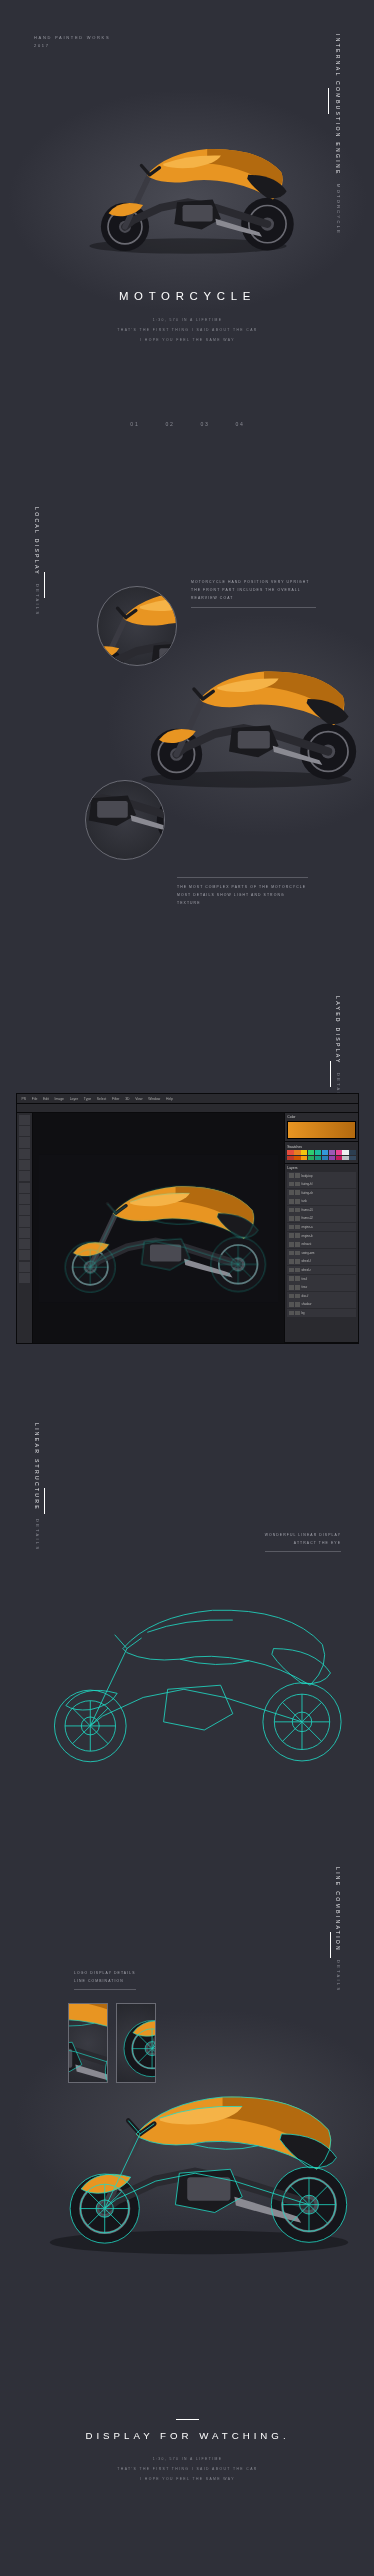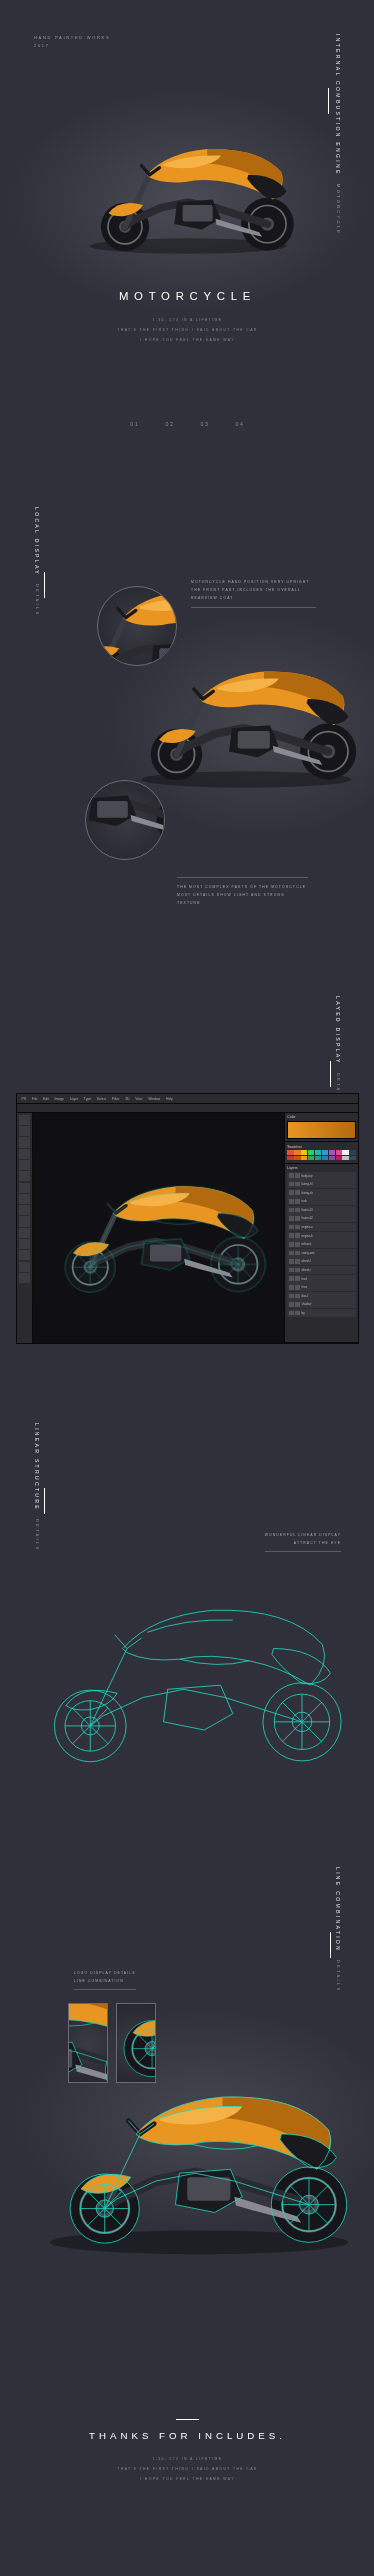--- a/index.html
+++ b/index.html
@@ -426,21 +426,21 @@
   <svg class="combo-scene" viewBox="0 0 420 260">
     <ellipse cx="210" cy="238" rx="190" ry="15" fill="#000" opacity=".35"></ellipse>
     <use href="#moto" transform="translate(5,5)"></use>
     <use href="#moto-wire" transform="translate(5,5)"></use>
   </svg>
 </section>
 
 <section class="footer">
   <div class="inner">
     <div class="debar"></div>
-    <h2>THANKS FOR INCLUDES.</h2>
+    <h2>DISPLAY FOR WATCHING.</h2>
     <p>1:30, 570 IN A LIFETIME</p>
     <p>THAT'S THE FIRST THING I SAID ABOUT THE CAR</p>
     <p>I HOPE YOU FEEL THE SAME WAY</p>
   </div>
 </section>
 
 </div>
 
 
 </body></html>

